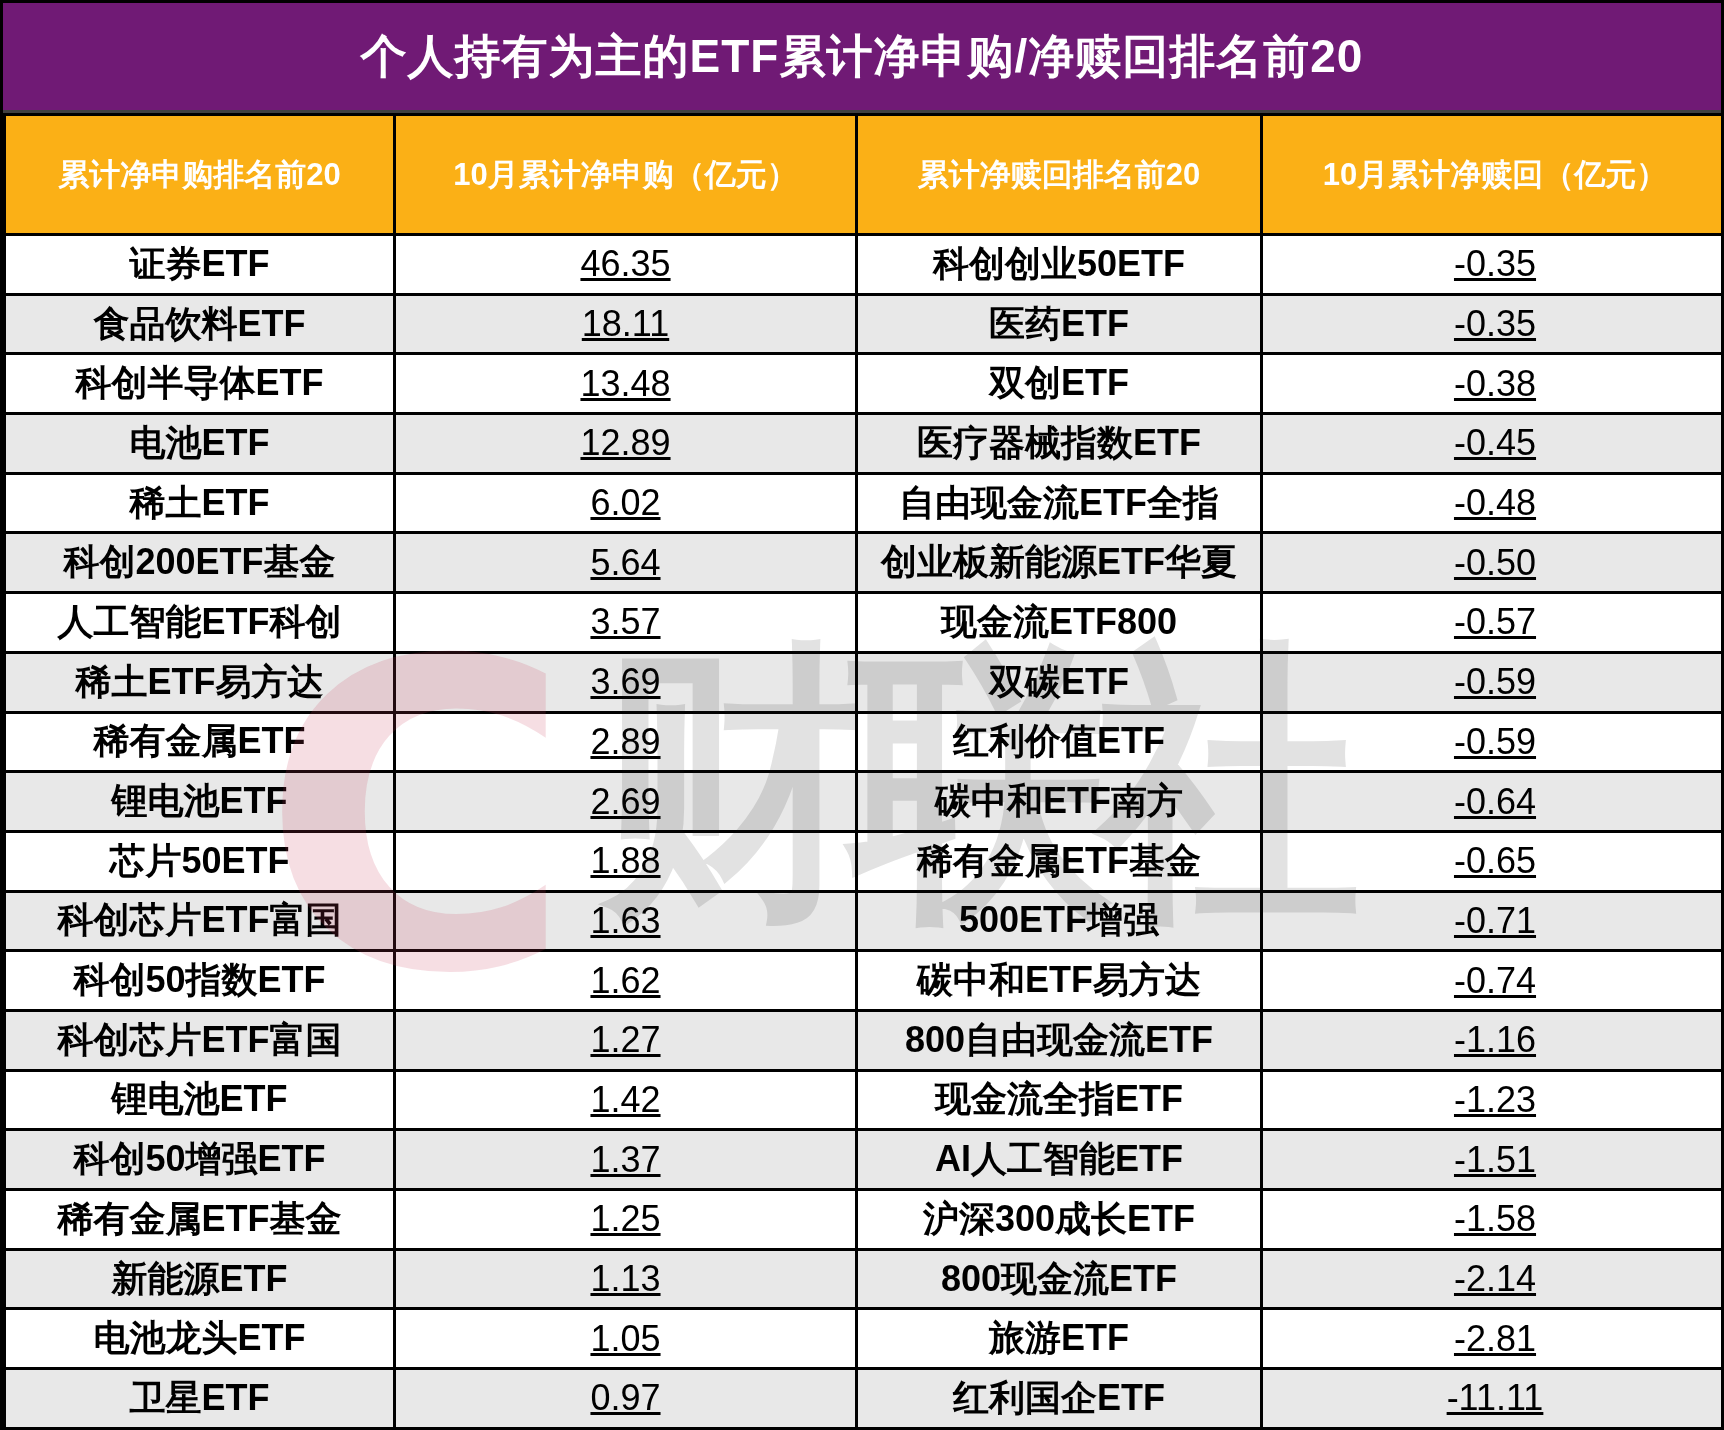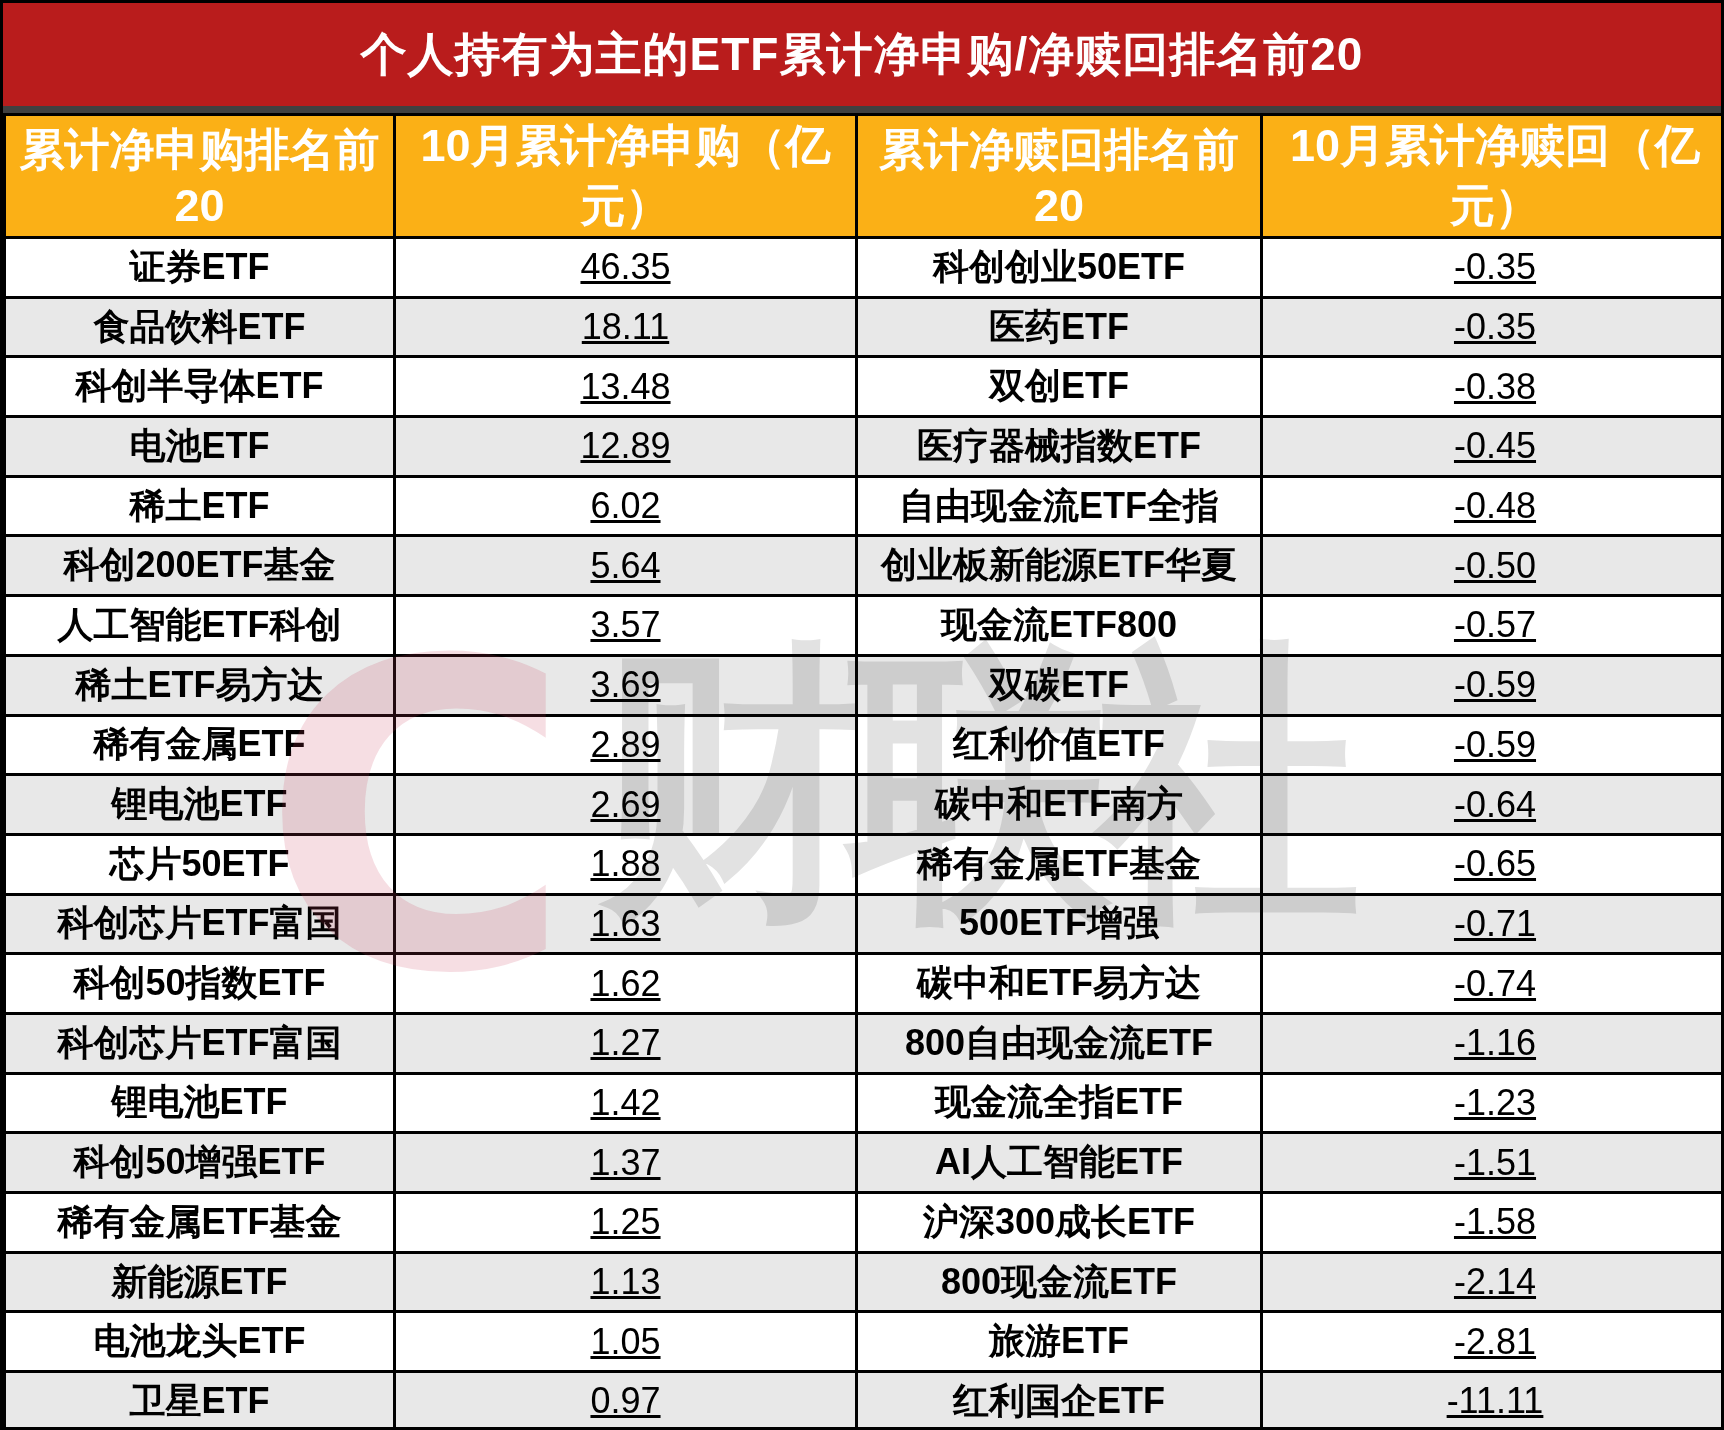--- a/index.html
+++ b/index.html
@@ -17,22 +17,22 @@
     width: 1724px;
     height: 1430px;
     box-sizing: border-box;
     border: 3px solid #000000;
     background: #ffffff;
     overflow: hidden;
   }
   .title-bar {
     box-sizing: border-box;
     height: 110px;
-    background: #b91c1c;
-    border-bottom: 7px solid #404040;
+    background: #701a75;
+    border-bottom: 3px solid #404040;
     display: flex;
     align-items: center;
     justify-content: center;
     color: #ffffff;
     font-size: 46px;
     font-weight: bold;
     letter-spacing: 1px;
   }
   table.etf-table {
     width: 100%;
@@ -42,21 +42,21 @@
   .etf-table th, .etf-table td {
     border: 3px solid #000000;
     text-align: center;
     vertical-align: middle;
     overflow: hidden;
     padding: 0 4px;
   }
   .etf-table th {
     background: #FBB016;
     color: #ffffff;
-    font-size: 45px;
+    font-size: 31px;
     font-weight: bold;
     height: 117px;
   }
   .etf-table td {
     font-size: 36px;
     color: #000000;
     height: 56.7px;
   }
   .etf-table td.etf-name { font-weight: bold; }
   .etf-table td.etf-value { font-weight: normal; text-decoration: underline; }

